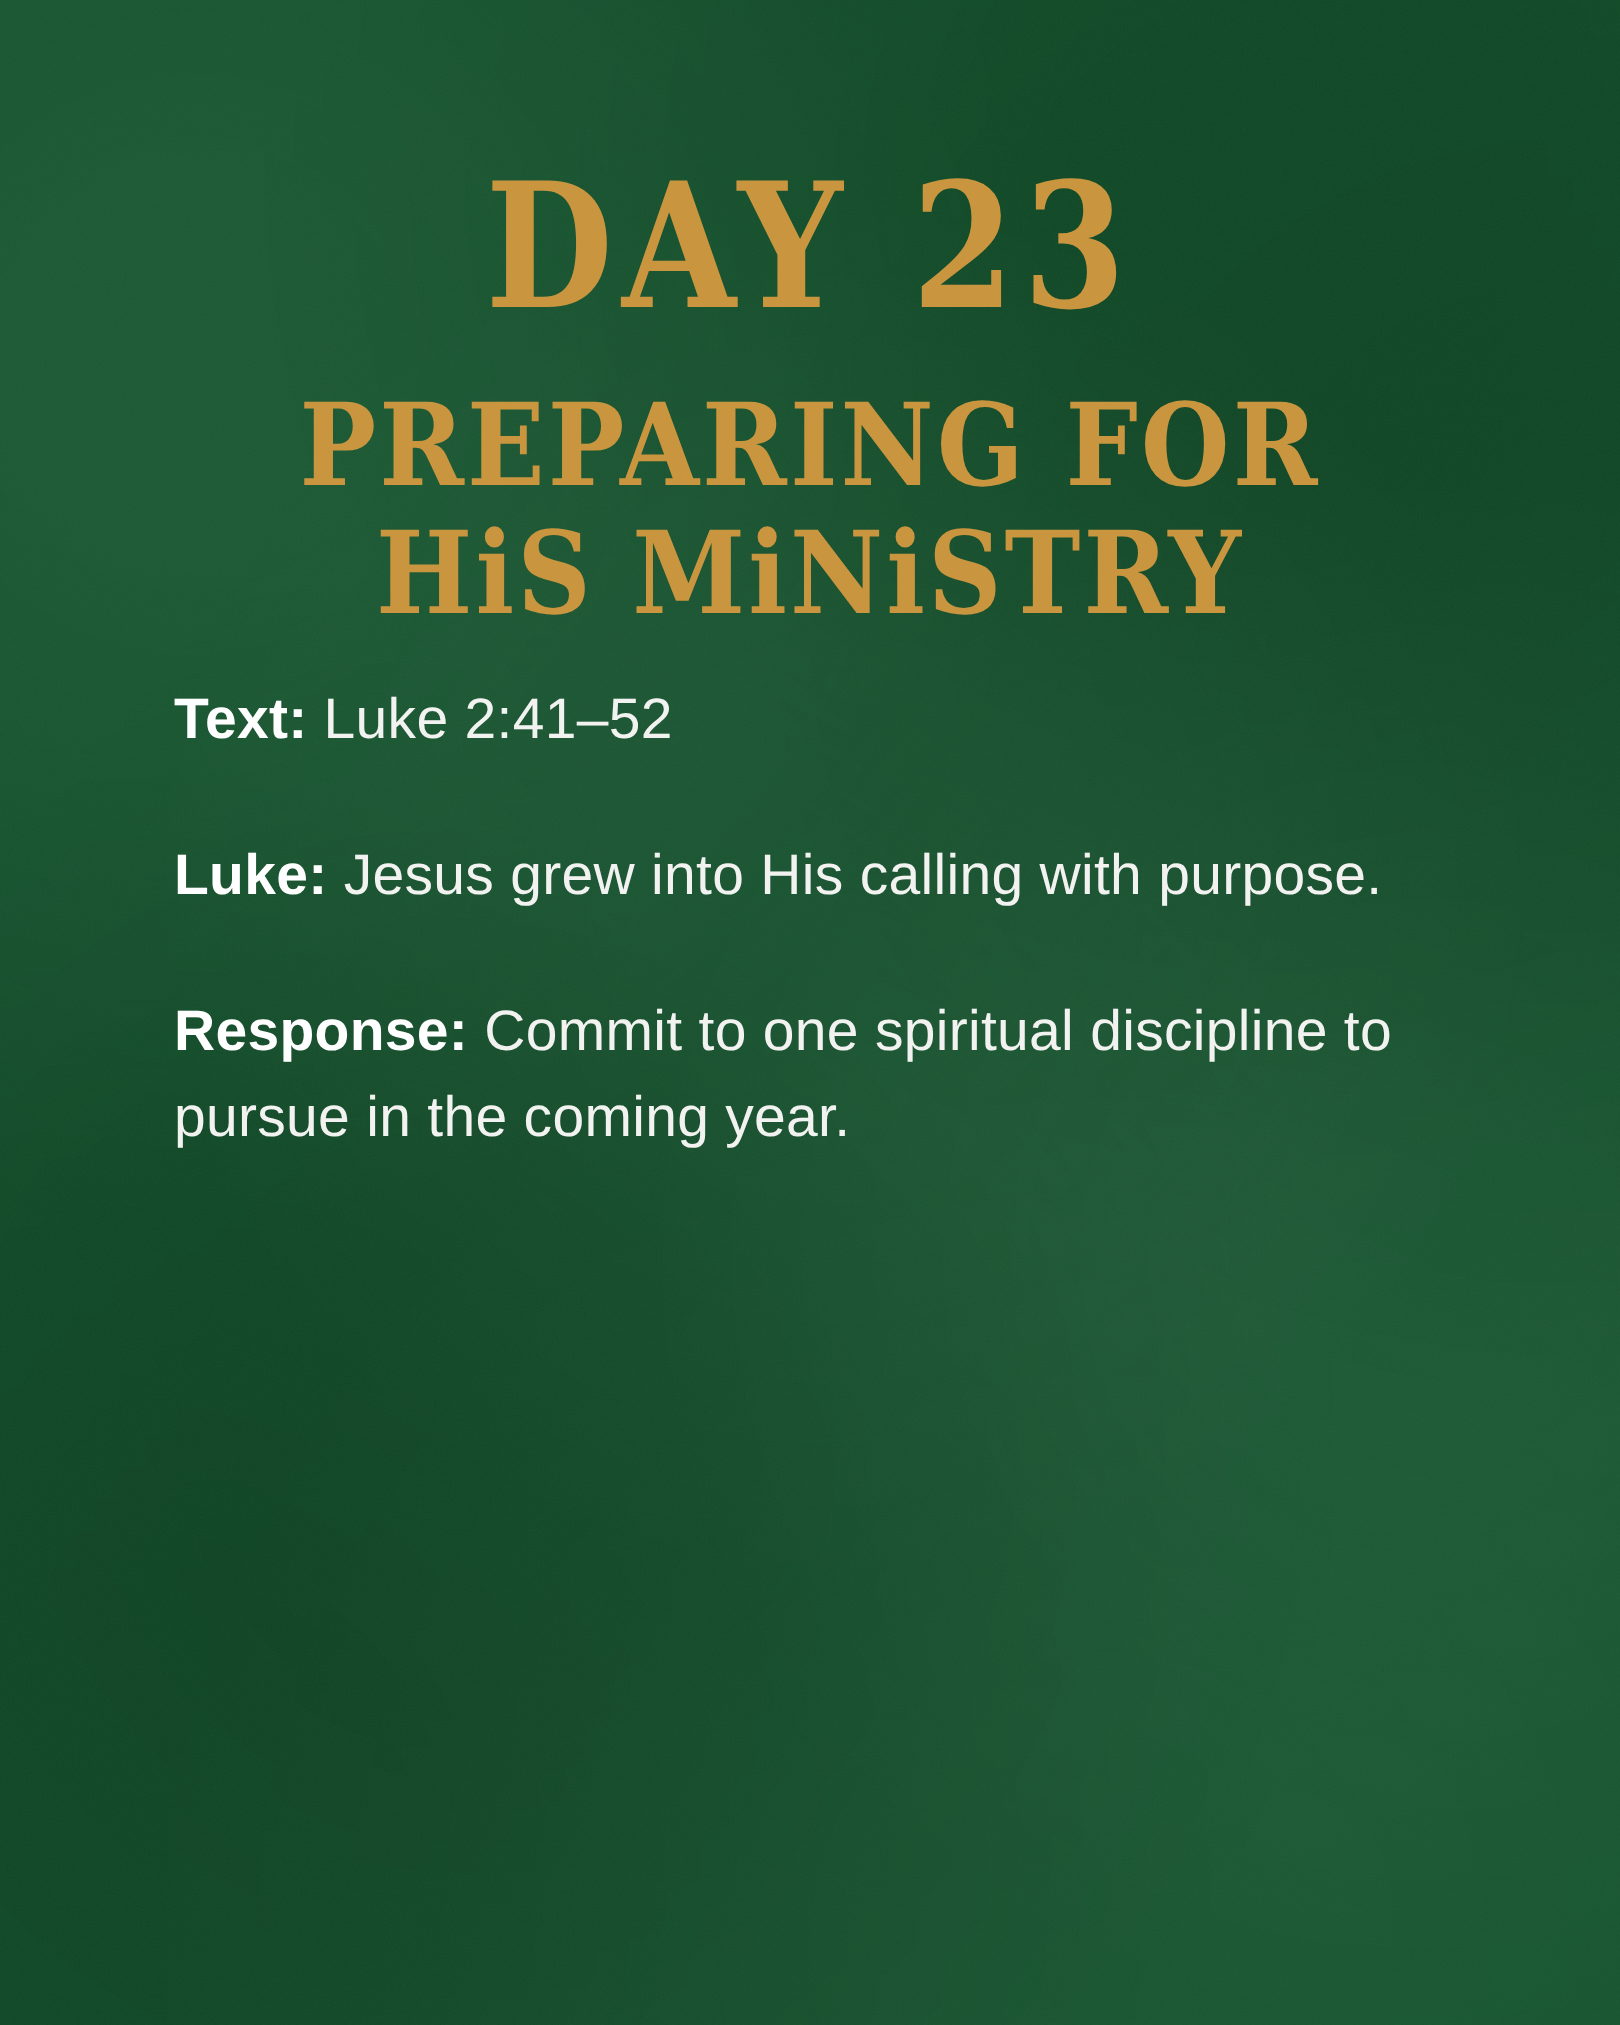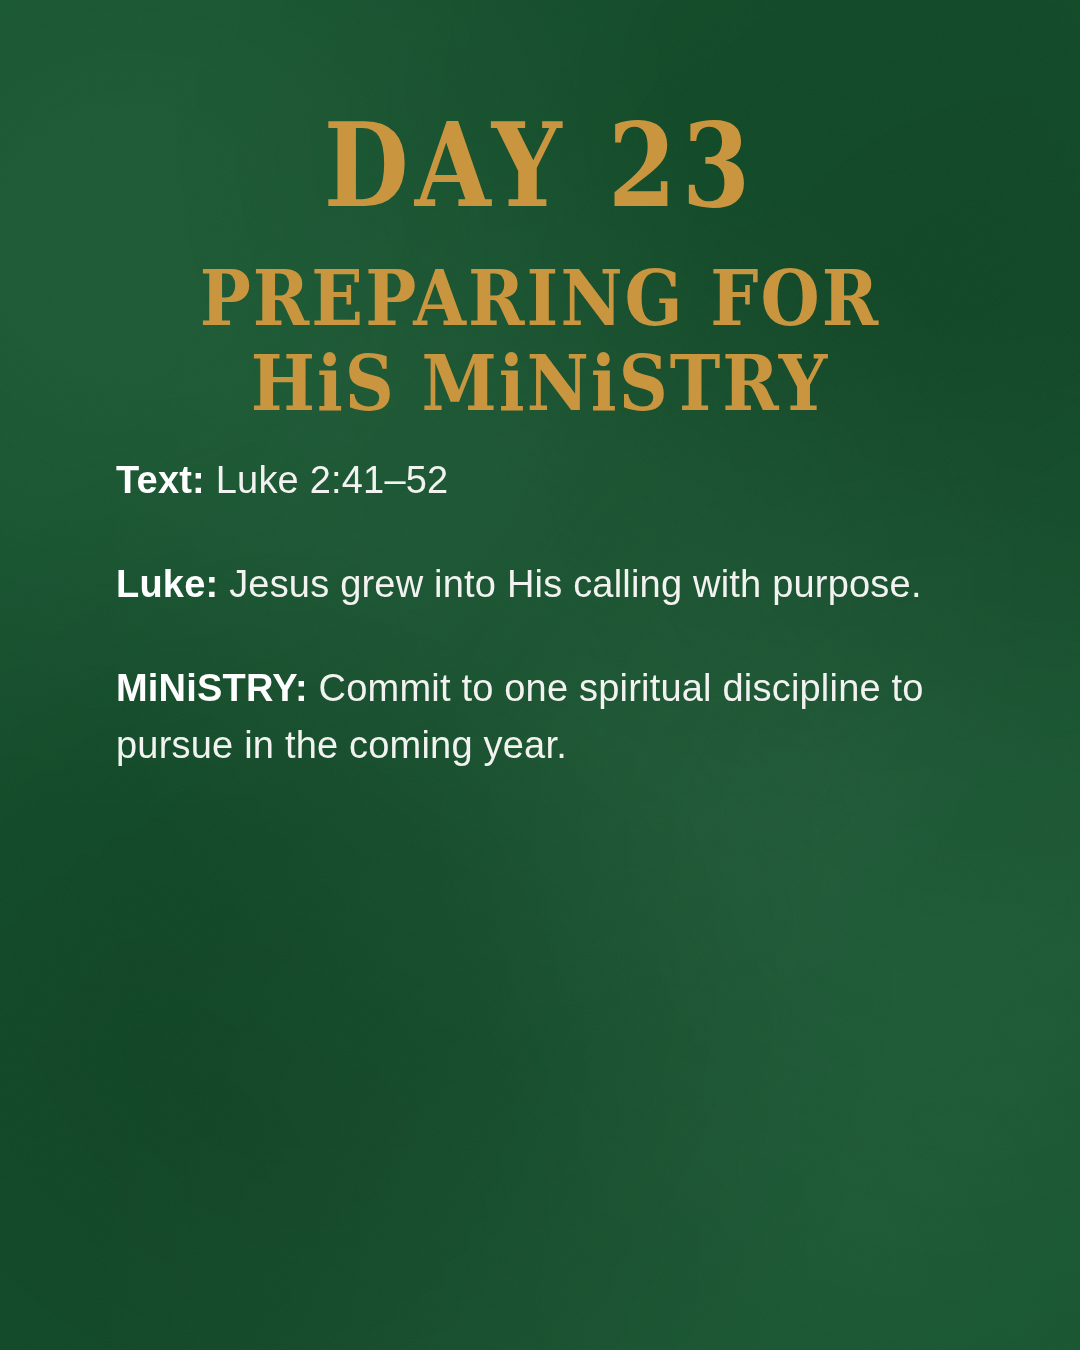--- a/index.html
+++ b/index.html
@@ -132,18 +132,18 @@
       <span class="val">Luke 2:41–52</span>
     </p>
 
     <p class="para">
       <span class="lbl">Luke:</span>
       <span class="val">Jesus grew into His calling with purpose.</span>
     </p>
 
 
     <p class="para">
-      <span class="lbl">MiNiSTRY:</span>
+      <span class="lbl">Response:</span>
       <span class="val">Commit to one spiritual discipline to pursue in the coming year.</span>
     </p>
 
   </div>
 </div>
 
 </body></html>

